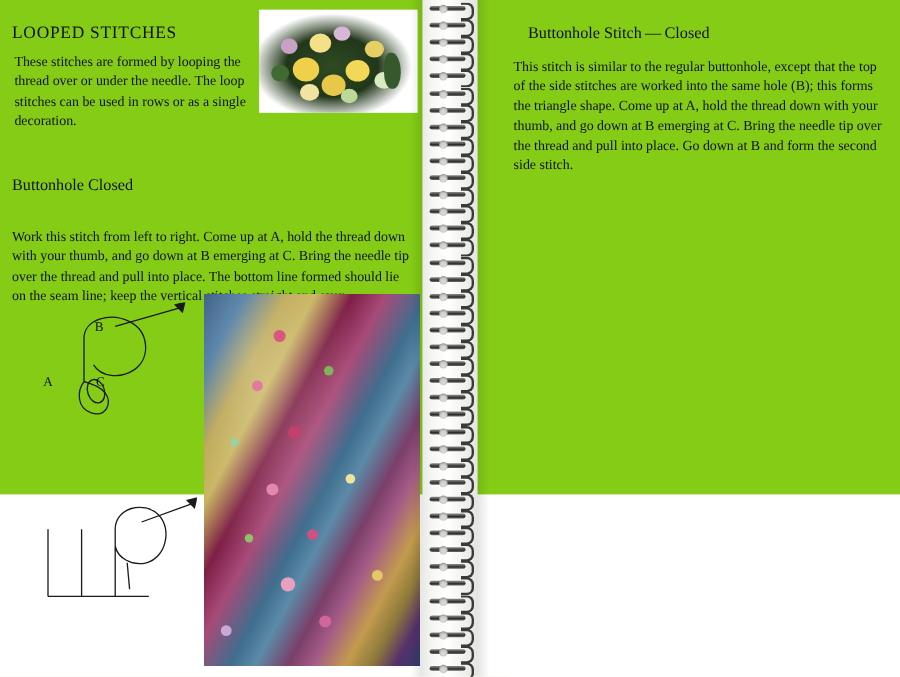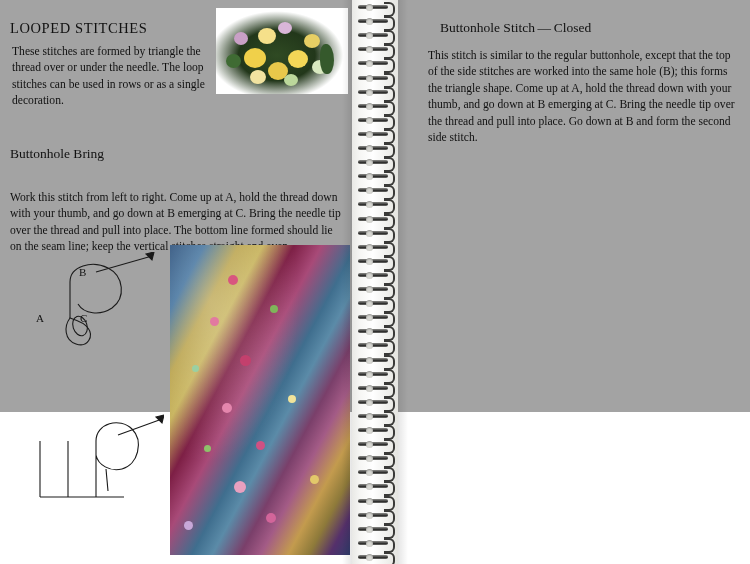--- a/index.html
+++ b/index.html
@@ -14,21 +14,21 @@
     overflow: hidden;
     font-family: "Liberation Serif", serif;
     color: #111111;
   }
   .page {
     position: absolute;
     top: 0;
     left: 0;
     width: 750px;
     height: 412px;
-    background: #a3a3a3;
+    background: #84cc16;
   }
   
   .binding {
     position: absolute;
     left: 352px;
     top: 0;
     width: 46px;
     height: 564px;
     background: linear-gradient(to right,
         #e9e9e6 0%, #f6f6f4 18%, #ffffff 45%, #f2f2ef 72%, #e4e4e0 100%);
@@ -151,23 +151,23 @@
 </style>
 </head>
 <body>
 
 <div class="page">
 
   <div class="col left-col">
 
     <h1 class="sec-title" style="position:absolute; left:2px; top:20px;">LOOPED STITCHES</h1>
 
-    <p class="body" style="position:absolute; left:4px; top:44px; width:196px;">These stitches are formed by triangle the thread over or under the needle. The loop stitches can be used in rows or as a single decoration.</p>
-
-    <h2 class="sub-title" style="position:absolute; left:2px; top:146px;">Buttonhole Bring</h2>
+    <p class="body" style="position:absolute; left:4px; top:44px; width:196px;">These stitches are formed by looping the thread over or under the needle. The loop stitches can be used in rows or as a single decoration.</p>
+
+    <h2 class="sub-title" style="position:absolute; left:2px; top:146px;">Buttonhole Closed</h2>
 
     <p class="body" style="position:absolute; left:2px; top:190px; width:332px;">Work this stitch from left to right. Come up at A, hold the thread down with your thumb, and go down at B emerging at C. Bring the needle tip over the thread and pull into place. The bottom line formed should lie on the seam line; keep the vertical stitches straight and even.</p>
 
     <div class="photo" id="flower-photo">
       <div class="flower-bg"></div>
       <div class="petal" style="left:28px; top:40px; width:22px; height:20px; background:#f0d04a;"></div>
       <div class="petal" style="left:52px; top:54px; width:20px; height:18px; background:#e8c84a;"></div>
       <div class="petal" style="left:72px; top:42px; width:20px; height:18px; background:#f3d757;"></div>
       <div class="petal" style="left:42px; top:20px; width:18px; height:16px; background:#f5e08a;"></div>
       <div class="petal" style="left:88px; top:26px; width:16px; height:14px; background:#e7cf64;"></div>

